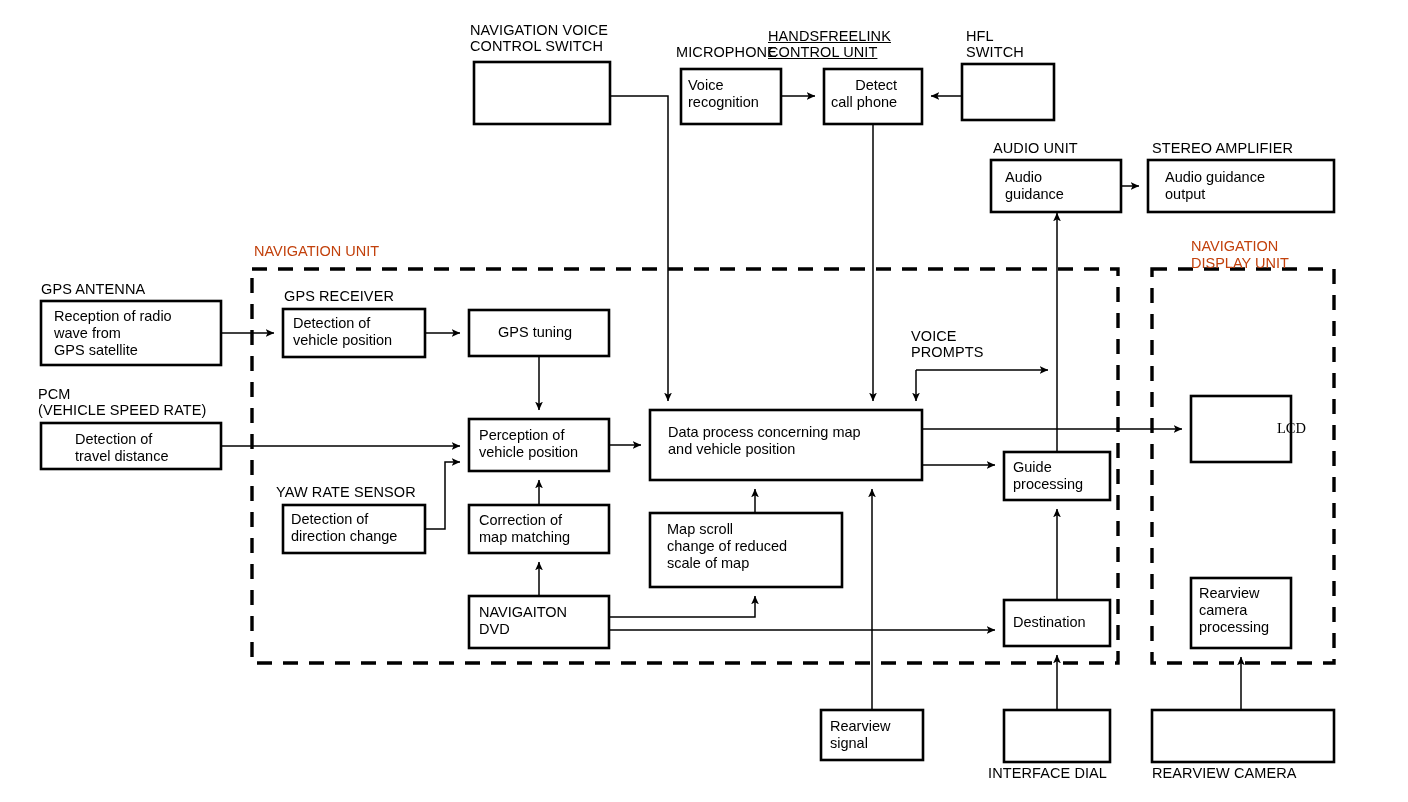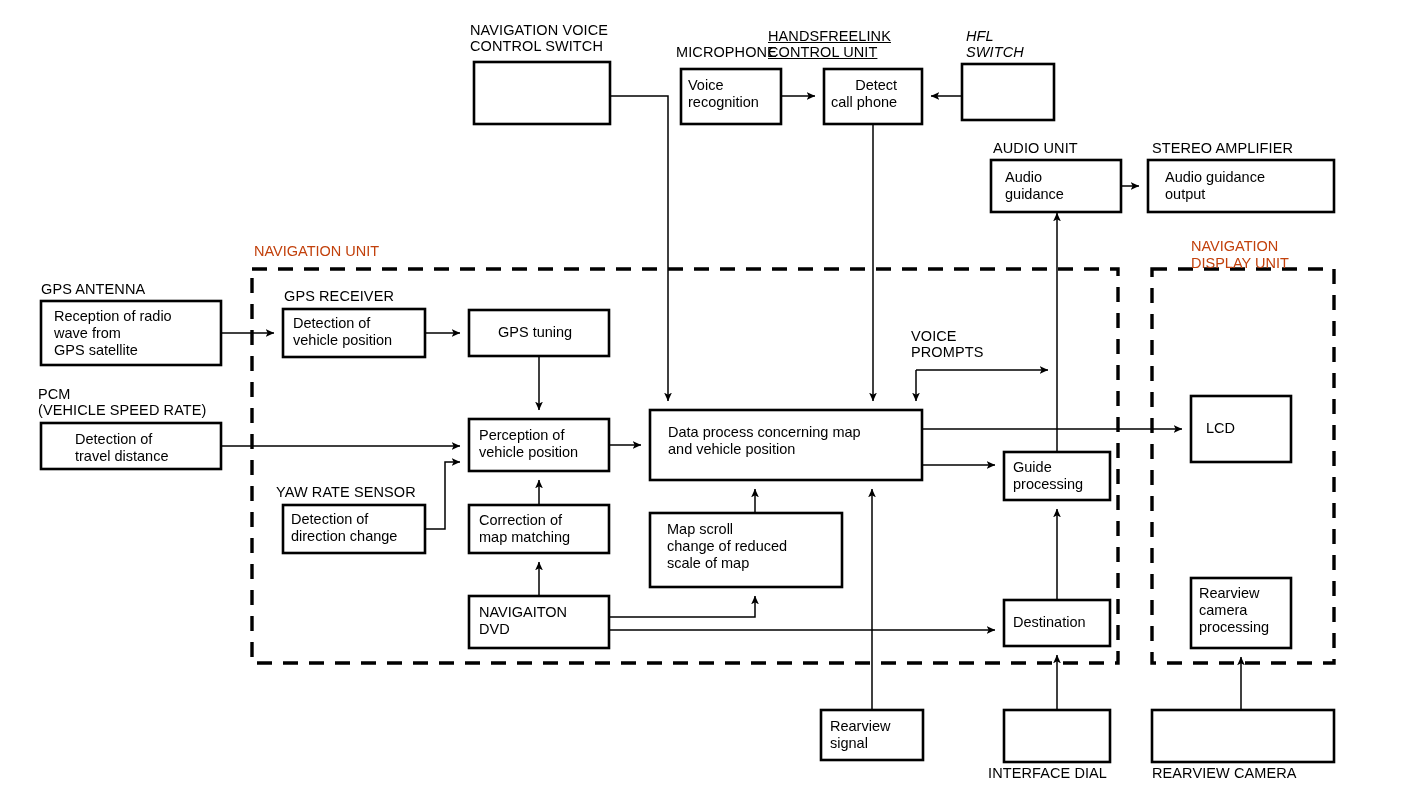--- a/index.html
+++ b/index.html
@@ -117,21 +117,21 @@
 
   <div class="unitlabel" style="left:254px;top:243px;">NAVIGATION UNIT</div>
   <div class="unitlabel" style="left:1191px;top:238px;">NAVIGATION
 DISPLAY UNIT</div>
 
   <div class="cap" style="left:470px;top:22px;">NAVIGATION VOICE
 CONTROL SWITCH</div>
   <div class="cap" style="left:676px;top:44px;">MICROPHONE</div>
   <div class="cap" style="left:768px;top:28px;text-decoration:underline;">HANDSFREELINK
 CONTROL UNIT</div>
-  <div class="cap" style="left:966px;top:28px;font-style:italic;">HFL
+  <div class="cap" style="left:966px;top:28px;">HFL
 SWITCH</div>
   <div class="cap" style="left:993px;top:140px;">AUDIO UNIT</div>
   <div class="cap" style="left:1152px;top:140px;">STEREO AMPLIFIER</div>
   <div class="cap" style="left:41px;top:281px;">GPS ANTENNA</div>
   <div class="cap" style="left:38px;top:386px;">PCM
 (VEHICLE SPEED RATE)</div>
   <div class="cap" style="left:284px;top:288px;">GPS RECEIVER</div>
   <div class="cap" style="left:276px;top:484px;">YAW RATE SENSOR</div>
   <div class="cap" style="left:988px;top:765px;">INTERFACE DIAL</div>
   <div class="cap" style="left:1152px;top:765px;">REARVIEW CAMERA</div>
@@ -173,21 +173,21 @@
   <div class="boxlabel" style="left:668px;top:424px;">Data process concerning map
 and vehicle position</div>
   <div class="boxlabel" style="left:667px;top:521px;">Map scroll
 change of reduced
 scale of map</div>
 
   <div class="boxlabel" style="left:1013px;top:459px;">Guide
 processing</div>
   <div class="boxlabel" style="left:1013px;top:614px;">Destination</div>
 
-  <div class="boxlabel" style="left:1206px;top:420px;">LCD</div>
+  <div class="boxlabel" style="left:1277px;top:420px;font-family:Liberation Serif, serif;">LCD</div>
   <div class="boxlabel" style="left:1199px;top:585px;">Rearview
 camera
 processing</div>
 
   <div class="boxlabel" style="left:830px;top:718px;">Rearview
 signal</div>
   <div class="boxlabel" style="left:1012px;top:728px;"></div>
   <div class="boxlabel" style="left:1160px;top:728px;"></div>
 
 </div>

